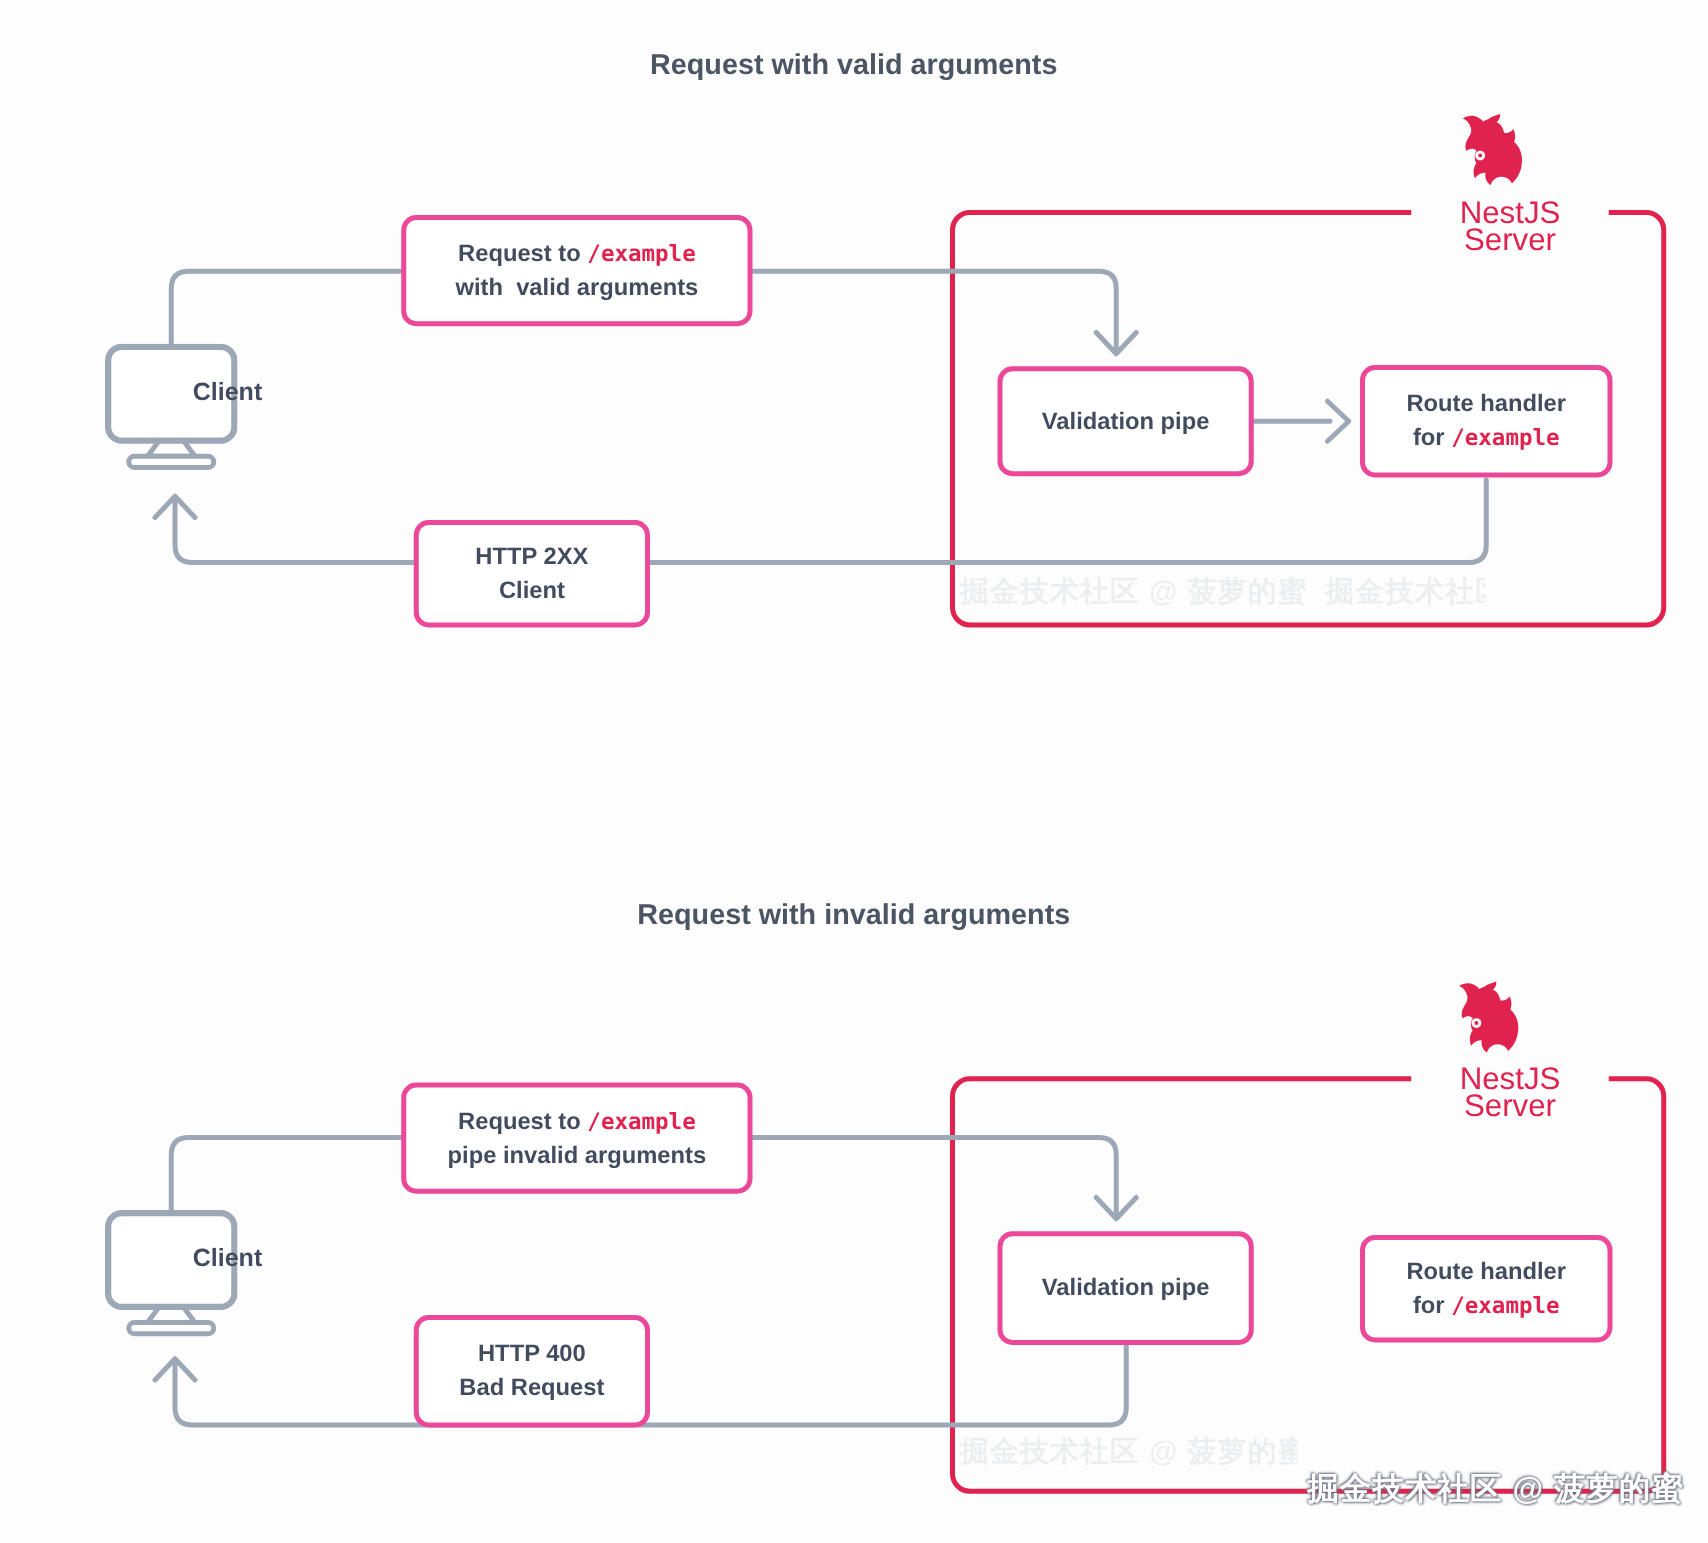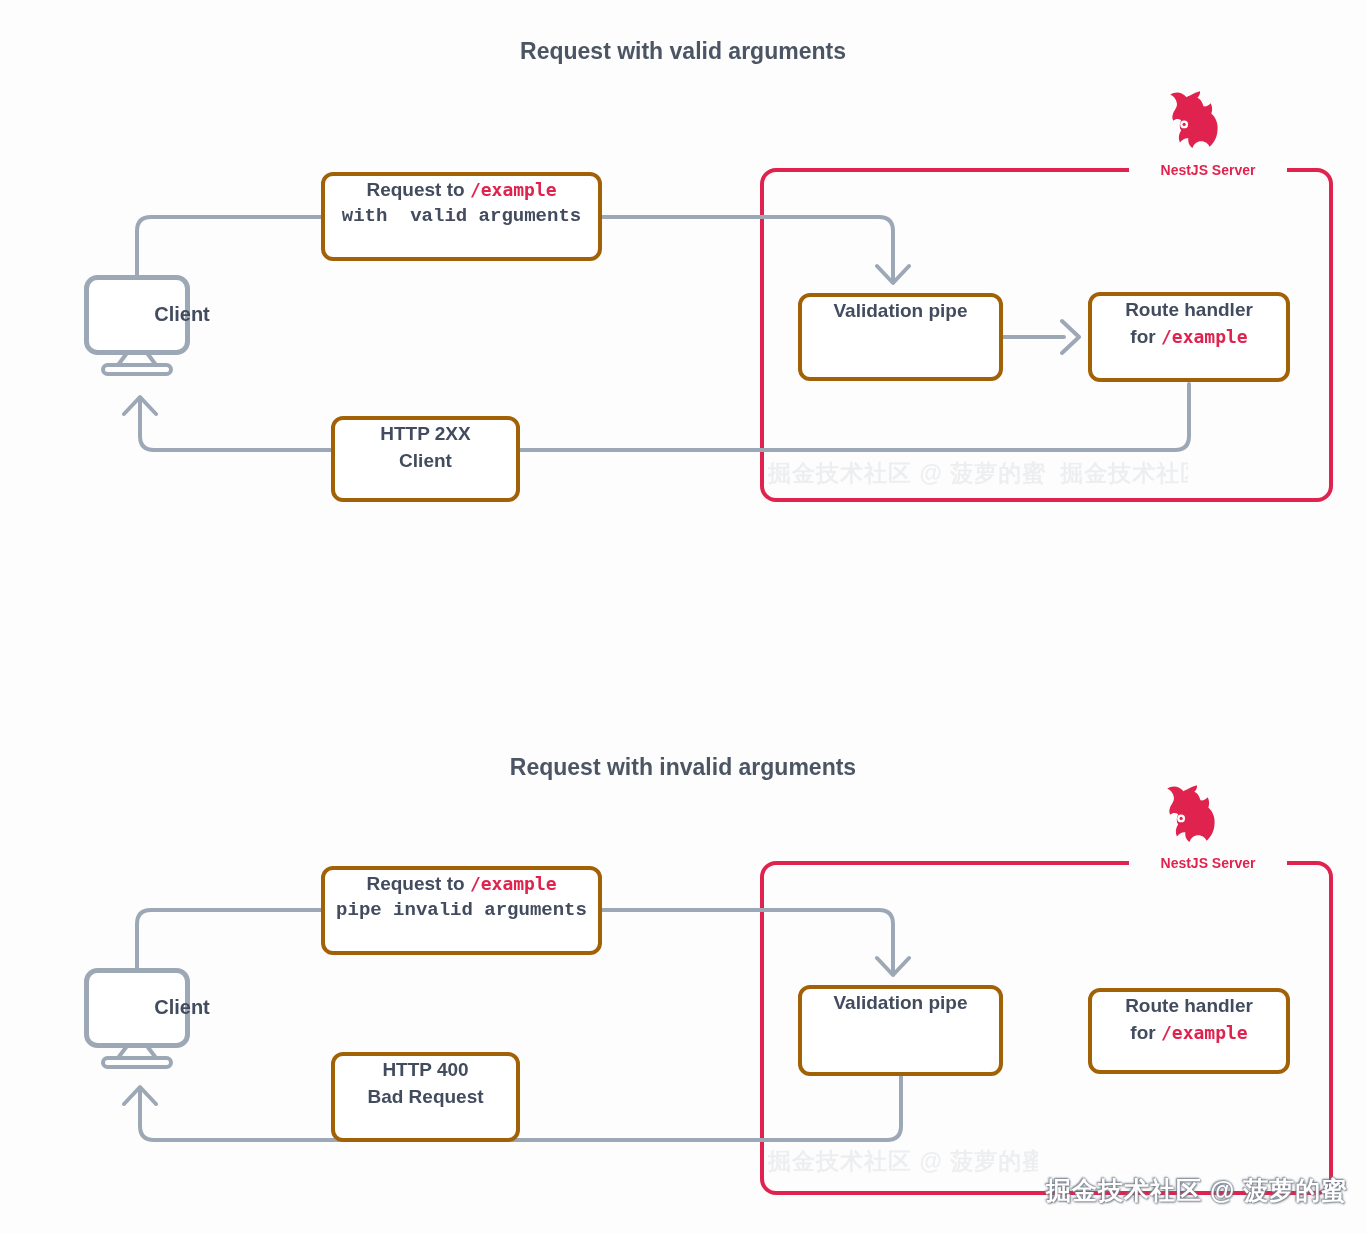--- a/index.html
+++ b/index.html
@@ -8,36 +8,36 @@
     font-family:"Liberation Sans", sans-serif;color:#424c5e;
   }
   
   .server-box{
     position:absolute;border:4px solid #e0234e;border-radius:16px;background:transparent;z-index:1;
   }
   
   .wires{position:absolute;left:0;top:0;z-index:2;pointer-events:none;}
   
   .node{
-    position:absolute;background:#ffffff;border:4px solid #a16207;border-radius:12px;
-    display:flex;flex-direction:column;align-items:center;justify-content:flex-start;
+    position:absolute;background:#ffffff;border:4px solid #ec4899;border-radius:12px;
+    display:flex;flex-direction:column;align-items:center;justify-content:center;
     z-index:3;font-size:19px;font-weight:bold;line-height:27px;text-align:center;color:#424c5e;
   }
-  .node .pre{white-space:pre;font-family:Liberation Mono, monospace;}
+  .node .pre{white-space:pre;}
   .mono{
     font-family:"DejaVu Sans Mono","Liberation Mono",monospace;
     color:#e0234e;font-weight:bold;font-size:18px;
   }
   .title{
     position:absolute;left:0;width:1366px;text-align:center;font-size:23px;font-weight:bold;
     color:#4b5563;z-index:4;
   }
   .server-label{
     position:absolute;width:158px;text-align:center;background:#fdfdfd;color:#e0234e;
-    font-size:14px;font-weight:bold;line-height:22px;z-index:4;
+    font-size:25px;font-weight:normal;line-height:22px;z-index:4;
   }
   .logo{position:absolute;z-index:4;}
   .client-wrap{position:absolute;width:106px;height:103px;z-index:3;}
   .client-wrap svg{position:absolute;left:0;top:0;}
   .client-label{
     position:absolute;left:0;top:0;width:106px;height:78px;display:flex;align-items:center;
     justify-content:center;font-size:20px;font-weight:bold;color:#424c5e;padding-left:45px;
   }
   .faint-mark{
     position:absolute;width:420px;overflow:hidden;white-space:nowrap;z-index:1;
@@ -78,21 +78,21 @@
 
       <path d="M137 970 L137 924 Q137 910 151 910 L323 910"></path>
 
       <path d="M600 910 L879 910 Q893 910 893 924 L893 971 M877 958 L893 975 L909 958"></path>
 
       <path d="M901 1076 L901 1126 Q901 1140 887 1140 L154 1140 Q140 1140 140 1126 L140 1090 M124 1104 L140 1087 L156 1104"></path>
     </g>
   </svg>
 
   <div class="title" style="top:38px;">Request with valid arguments</div>
-  <div class="title" style="top:718px;margin-top:36px;">Request with invalid arguments</div>
+  <div class="title" style="top:718px;">Request with invalid arguments</div>
 
   <svg class="logo" style="left:1164px;top:90px;" width="62" height="58" viewBox="0 0 96 96">
     <path fill="#e0234e" d="M34 12 C27 3 15 2 7 8 C13 10 17 16 18 22 C19 28 15 32 12 38 C10 43 10 47 12 51 C16 47 21 47 25 50 C22 56 22 62 25 67 C21 73 20 80 23 87 C27 82 32 79 37 80 C36 87 39 93 44 96 C46 89 52 85 58 85 C65 85 70 89 72 94 C79 88 84 79 85 69 C87 57 83 46 75 39 C77 34 77 28 74 22 C71 26 66 28 62 27 C60 20 57 15 52 13 C56 9 57 5 56 2 C51 4 46 5 42 8 C39 10 36 10 34 12 Z"></path>
     <circle cx="30" cy="57" r="6.5" fill="#fdfdfd"></circle>
     <circle cx="30" cy="57" r="2.6" fill="#e0234e"></circle>
   </svg>
   <svg class="logo" style="left:1161px;top:784px;" width="62" height="58" viewBox="0 0 96 96">
     <path fill="#e0234e" d="M34 12 C27 3 15 2 7 8 C13 10 17 16 18 22 C19 28 15 32 12 38 C10 43 10 47 12 51 C16 47 21 47 25 50 C22 56 22 62 25 67 C21 73 20 80 23 87 C27 82 32 79 37 80 C36 87 39 93 44 96 C46 89 52 85 58 85 C65 85 70 89 72 94 C79 88 84 79 85 69 C87 57 83 46 75 39 C77 34 77 28 74 22 C71 26 66 28 62 27 C60 20 57 15 52 13 C56 9 57 5 56 2 C51 4 46 5 42 8 C39 10 36 10 34 12 Z"></path>
     <circle cx="30" cy="57" r="6.5" fill="#fdfdfd"></circle>
     <circle cx="30" cy="57" r="2.6" fill="#e0234e"></circle>

